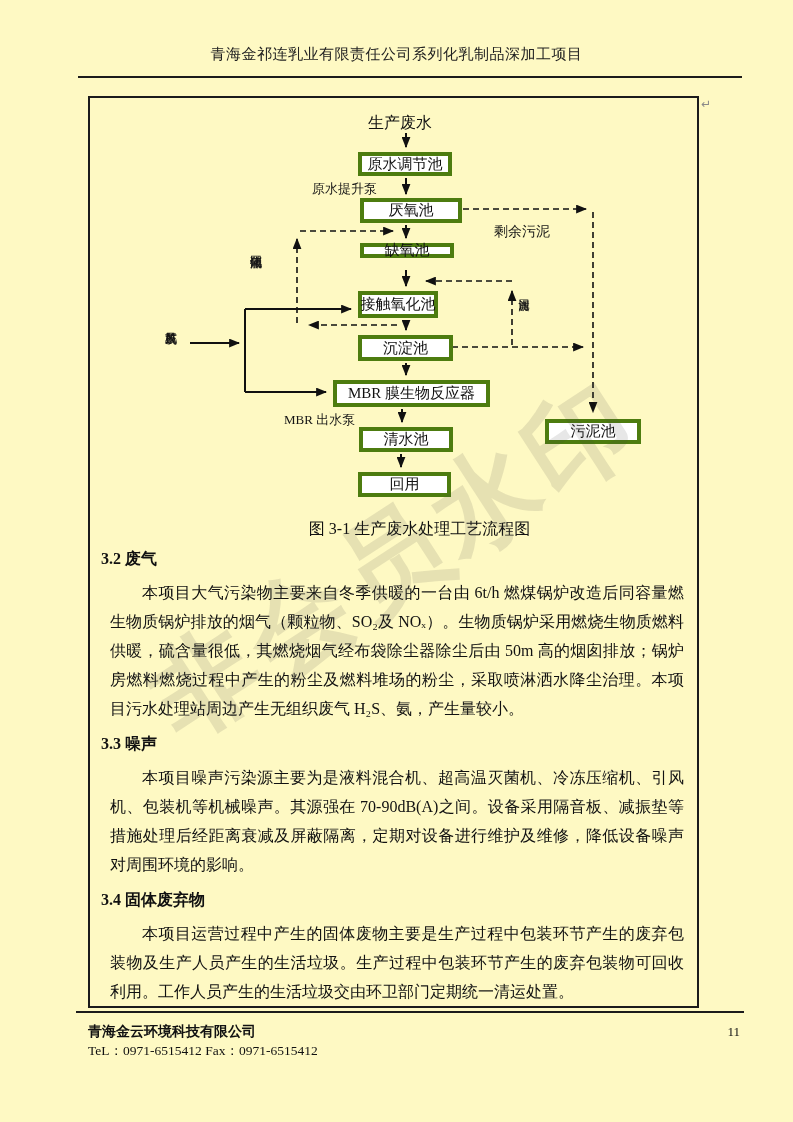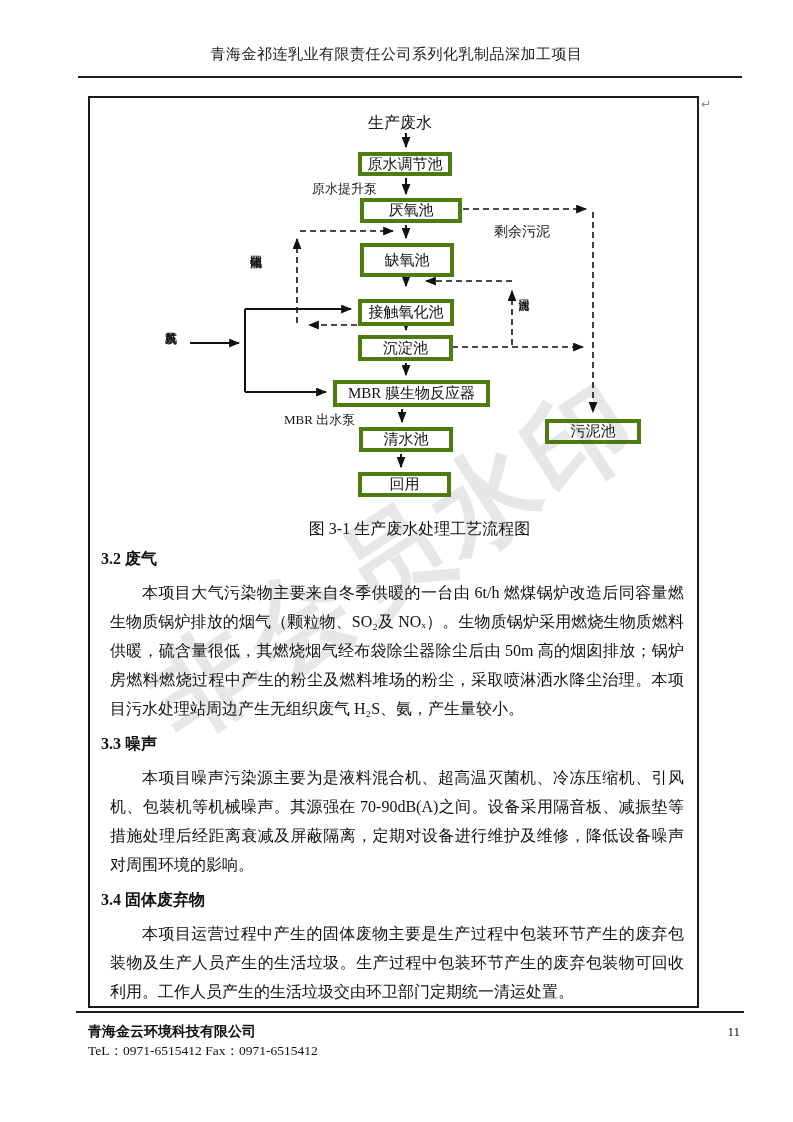--- a/index.html
+++ b/index.html
@@ -1,17 +1,17 @@
 <!DOCTYPE html>
 <html><head>
 <meta charset="utf-8">
 <style>
   html,body{margin:0;padding:0;background:#e8e8e8;}
   .page{
-    position:relative;width:793px;height:1122px;background:#ffffff;margin:0 auto;
+    position:relative;width:793px;height:1122px;background:#fef9c3;margin:0 auto;
     font-family:"Liberation Serif","DejaVu Serif",serif;color:#111;overflow:hidden;
   }
   .abs{position:absolute;}
   
   .hdr-title{top:45px;left:0;width:100%;text-align:center;font-size:15px;letter-spacing:.5px;color:#222;}
   .hdr-rule{top:76px;left:78px;width:664px;height:2px;background:#1c1c1c;}
   
   .frame{top:96px;left:88px;width:611px;height:912px;border:2px solid #1b1b1b;box-sizing:border-box;background:transparent;}
   .pmark{top:97px;left:701px;font-size:12px;color:#8a8a8a;font-family:"DejaVu Sans",sans-serif;}
   
@@ -85,22 +85,22 @@
       <path d="M512 281 H426" marker-end="url(#arr)"></path>
       <path d="M397 325 H309" marker-end="url(#arr)"></path>
       <path d="M297 323 V239" marker-end="url(#arr)"></path>
       <path d="M300 231 H393" marker-end="url(#arr)"></path>
     </g>
   </svg>
 
   <div class="abs fc-text" style="top:113px;left:368px;">生产废水</div>
   <div class="abs node" style="top:152px;left:358px;width:94px;height:24px;">原水调节池</div>
   <div class="abs node" style="top:198px;left:360px;width:102px;height:25px;">厌氧池</div>
-  <div class="abs node" style="top:243px;left:360px;width:94px;height:34px;">缺氧池</div>
-  <div class="abs node" style="top:291px;left:358px;width:96px;height:27px;margin-top:8px;">接触氧化池</div>
+  <div class="abs node" style="top:243px;left:360px;width:94px;height:15px;">缺氧池</div>
+  <div class="abs node" style="top:291px;left:358px;width:80px;height:27px;">接触氧化池</div>
   <div class="abs node" style="top:335px;left:358px;width:95px;height:26px;">沉淀池</div>
   <div class="abs node" style="top:380px;left:333px;width:157px;height:27px;">MBR 膜生物反应器</div>
   <div class="abs node" style="top:427px;left:359px;width:94px;height:25px;">清水池</div>
   <div class="abs node" style="top:472px;left:358px;width:93px;height:25px;">回用</div>
   <div class="abs node" style="top:419px;left:545px;width:96px;height:25px;">污泥池</div>
 
   <div class="abs fc-lbl" style="top:180px;left:312px;">原水提升泵</div>
   <div class="abs fc-lbl" style="top:223px;left:494px;font-size:14px;">剩余污泥</div>
   <div class="abs fc-lbl" style="top:411px;left:284px;">MBR 出水泵</div>
   <div class="abs fc-vlbl" style="top:246px;left:250px;">硝化回流液</div>

